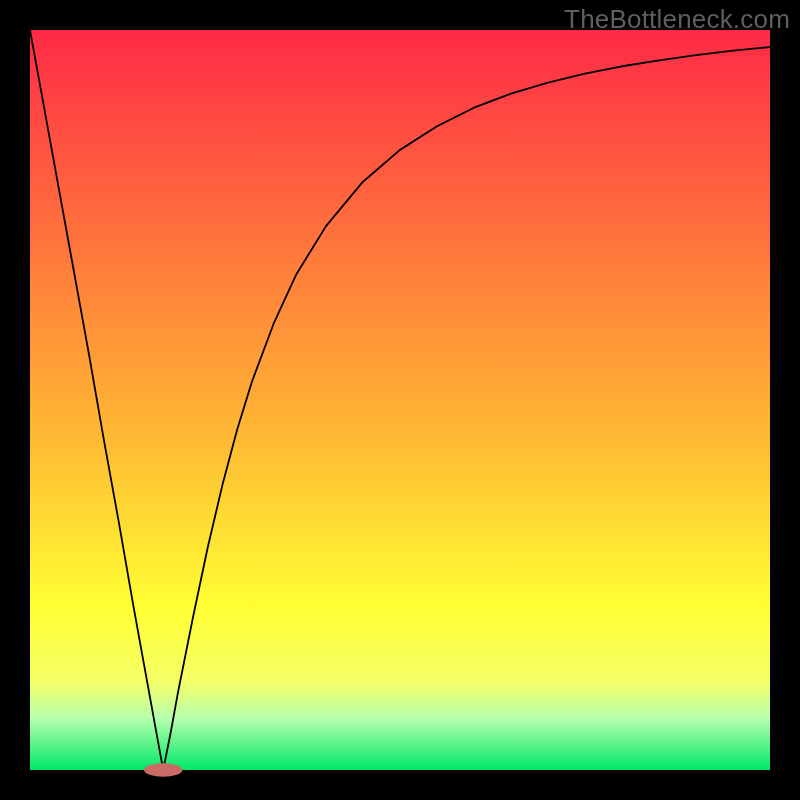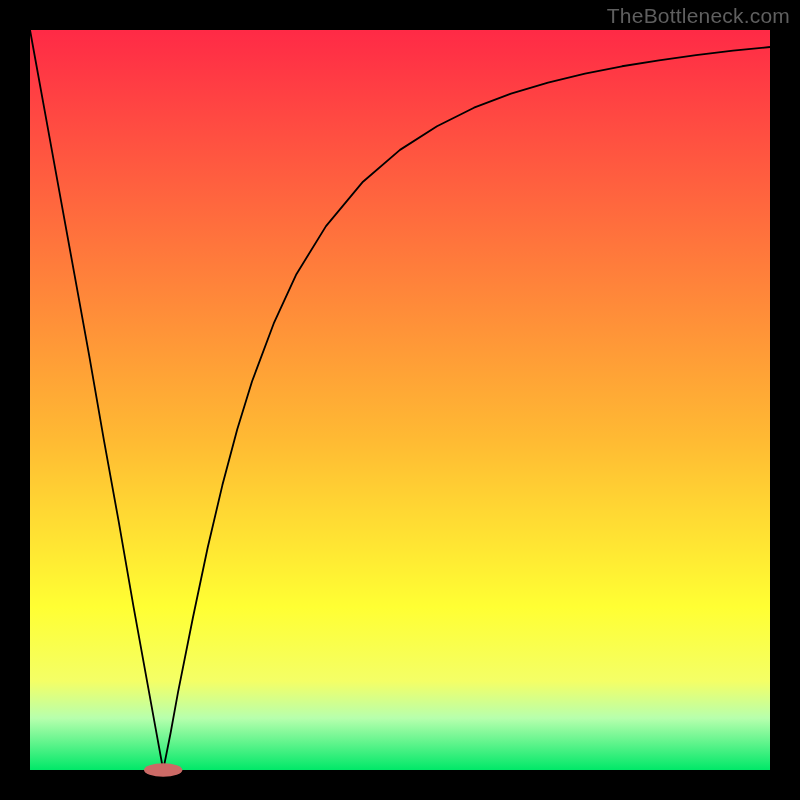--- a/index.html
+++ b/index.html
@@ -14,21 +14,21 @@
   .container {
     position: relative;
     width: 800px;
     height: 800px;
   }
   .watermark {
     position: absolute;
     top: 4px;
     right: 10px;
     color: #5f5f5f;
-    font-size: 21px;
+    font-size: 26px;
     font-weight: 400;
     letter-spacing: 0.2px;
     z-index: 3;
   }
   svg {
     position: absolute;
     top: 0;
     left: 0;
   }
 </style>

